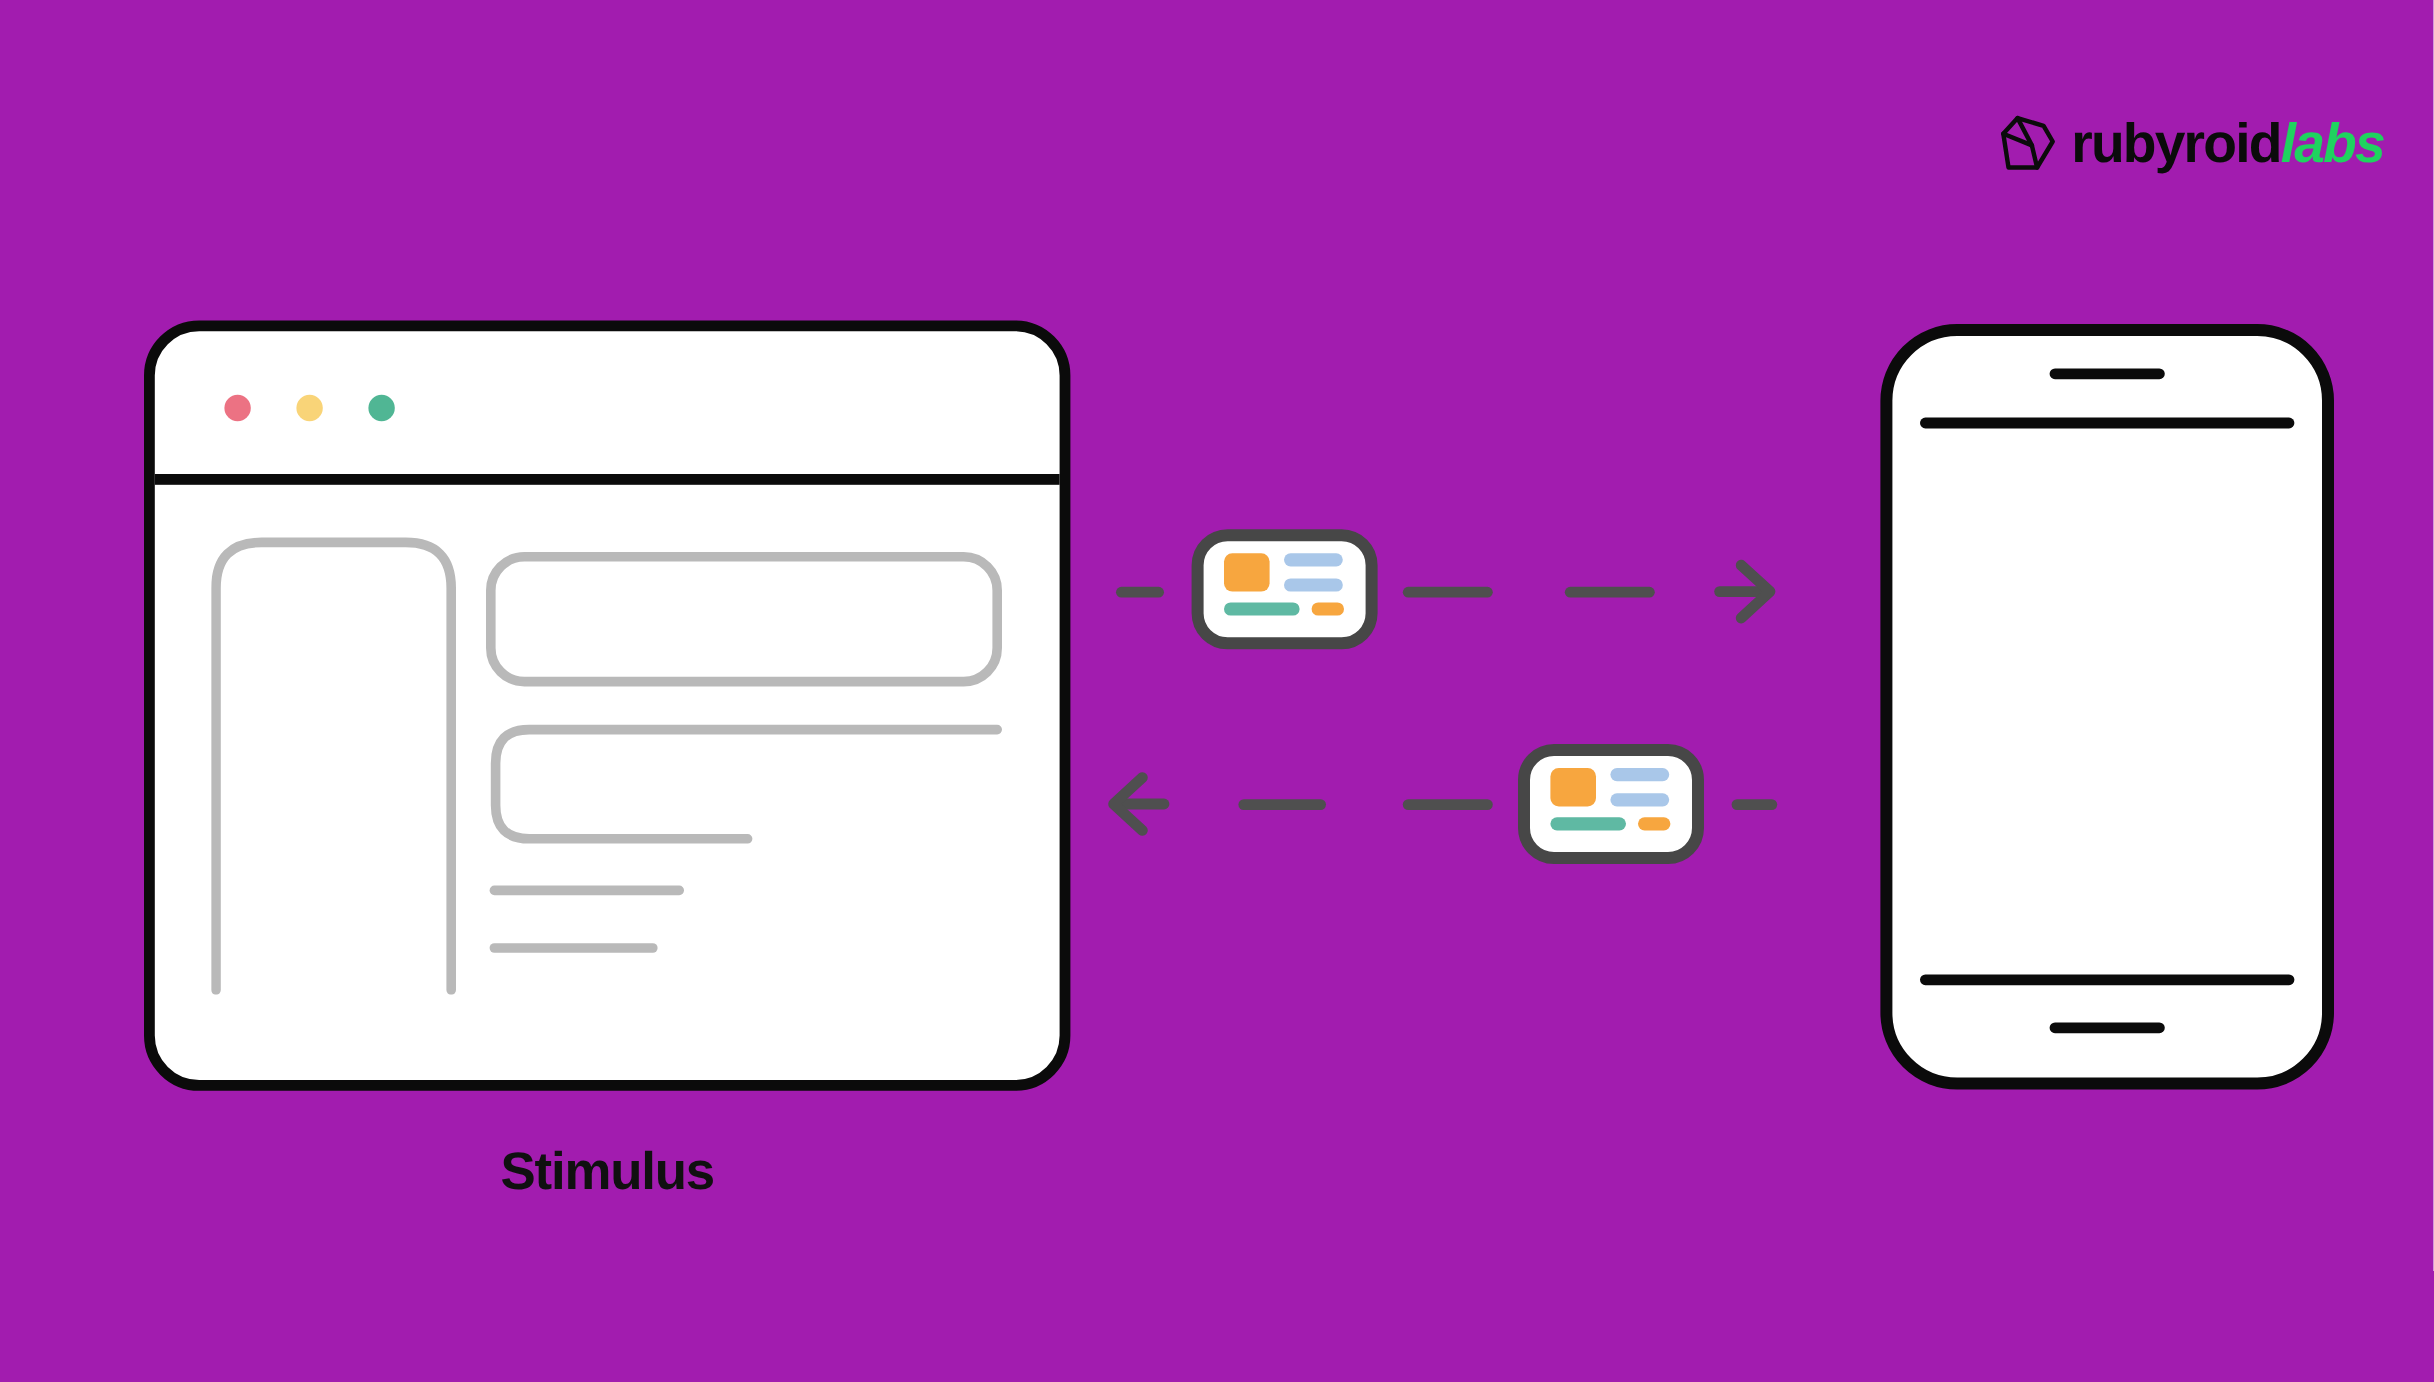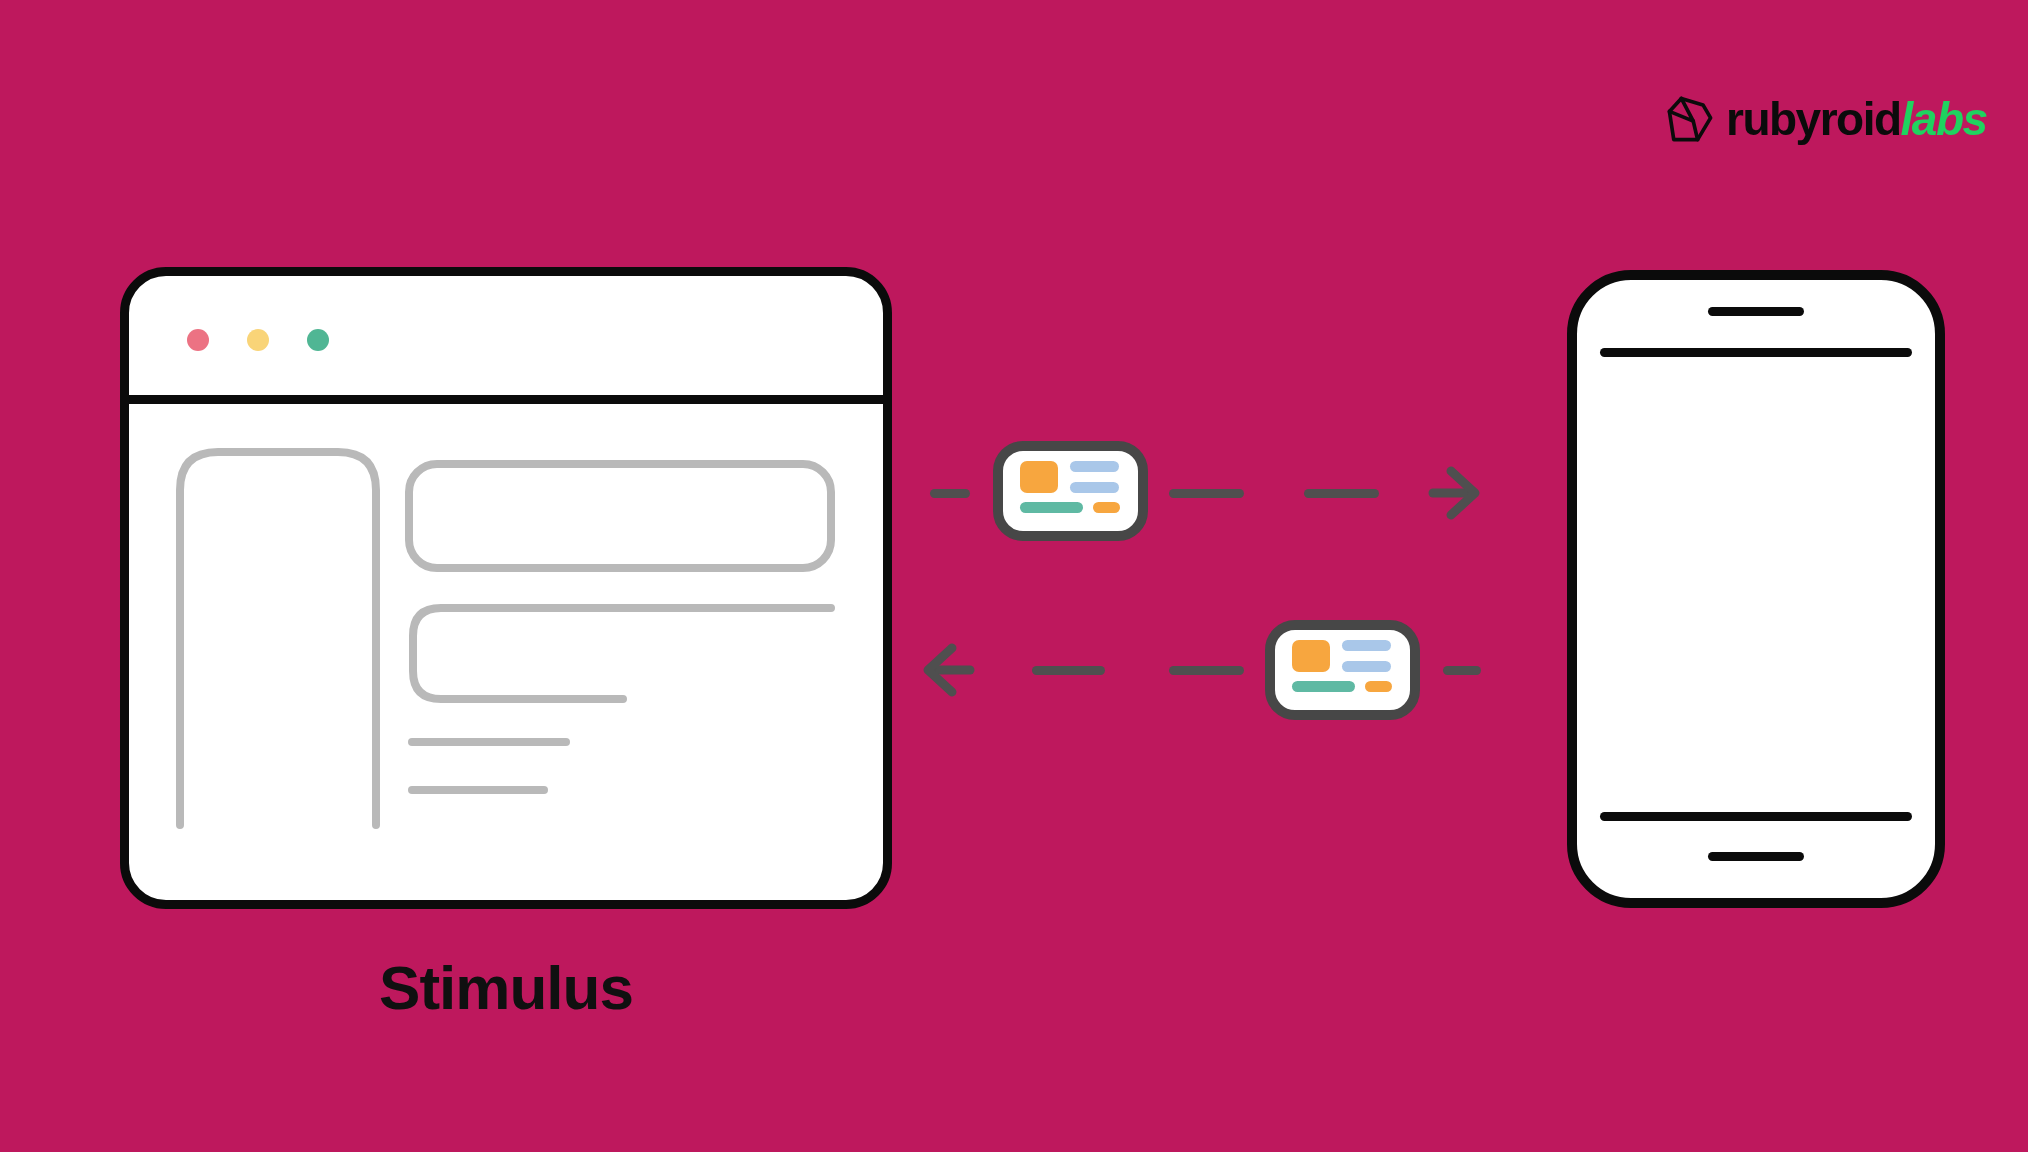--- a/index.html
+++ b/index.html
@@ -1,16 +1,16 @@
 <!DOCTYPE html>
 <html><head>
 <meta charset="utf-8">
 <style>
   html,body { margin:0; padding:0; background:#ffffff; }
-  .canvas { position:relative; width:2028px; height:1152px; background:#be185d;
+  .canvas { position:relative; width:2028px; height:1152px; background:#a21caf;
             font-family:"Liberation Sans", sans-serif; overflow:hidden; }
 
   
   .logo { position:absolute; left:1664px; top:92px; display:flex; align-items:center; gap:10px; }
   .logo-icon { width:52px; height:54px; display:block; }
   .logo-text { font-size:46px; font-weight:700; color:#0b0b0b; letter-spacing:-1.5px; white-space:nowrap; }
   .logo-accent { color:#1fd35f; font-style:italic; }
 
   
   .browser { position:absolute; left:120px; top:267px; width:772px; height:642px;
@@ -56,21 +56,21 @@
   .card-top { left:993px;  top:441px; }
   .card-bottom { left:1265px; top:620px; }
   .blk { position:absolute; border-radius:5.5px; }
   .blk-img  { left:17px; top:10px; width:38px; height:32px; border-radius:7px; background:#f7a63f; }
   .blk-b1   { left:67px; top:10px; width:49px; height:11px; background:#a9c7e9; }
   .blk-b2   { left:67px; top:31px; width:49px; height:11px; background:#a9c7e9; }
   .blk-teal { left:17px; top:51px; width:63px; height:11px; background:#5fb9a3; }
   .blk-obar { left:90px; top:51px; width:27px; height:11px; background:#f7a63f; }
 
   
-  .label { position:absolute; font-size:62px; font-weight:700; color:#101010;
+  .label { position:absolute; font-size:44px; font-weight:700; color:#101010;
            text-align:center; letter-spacing:-1px; }
   .label-left  { left:120px;  top:952px; width:772px; }
   .label-right { left:1567px; top:952px; width:378px; }
 </style>
 </head>
 <body>
 
 <div class="canvas">
 
   <div class="logo">

